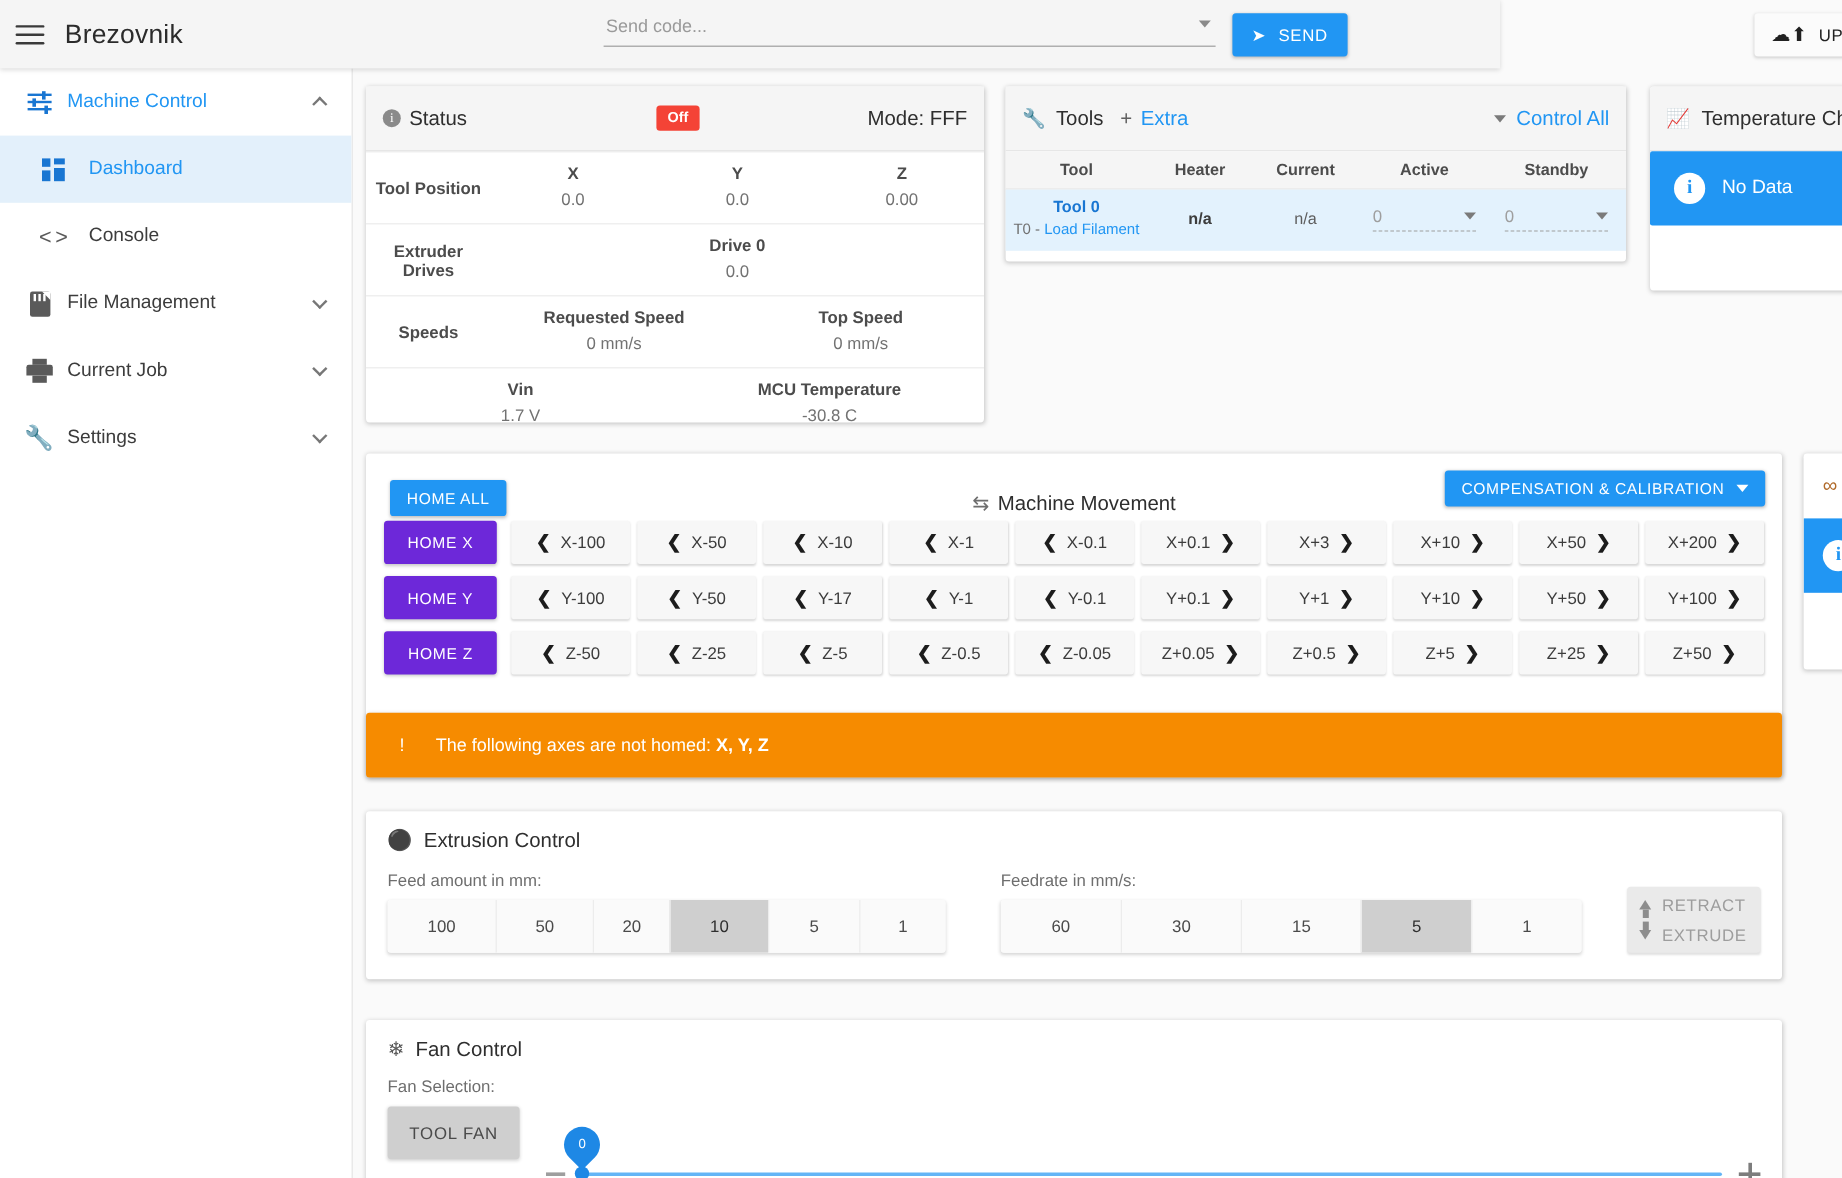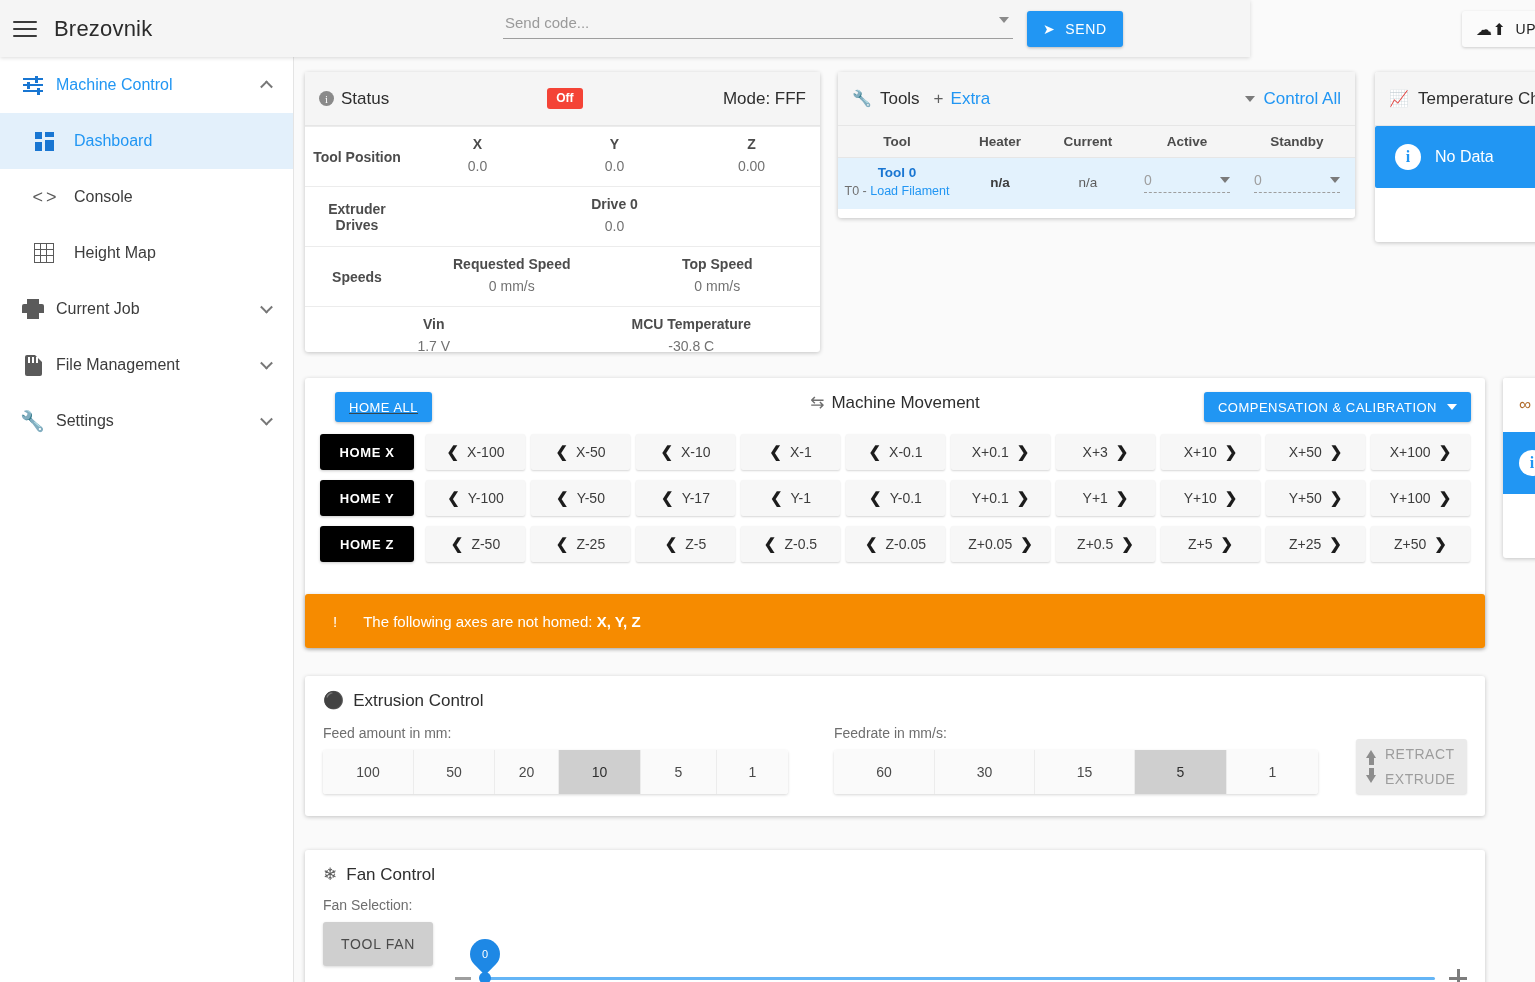--- a/index.html
+++ b/index.html
@@ -179,40 +179,39 @@
     font-size: 16px; font-family: "Liberation Serif", serif; flex: none;
   }
   .info-dot-grey {
     width: 15px; height: 15px; border-radius: 50%; background: #8a8a8a; color: #fff;
     display: inline-flex; align-items: center; justify-content: center;
     font-size: 11px; font-family: "Liberation Serif", serif; margin-right: 7px; flex: none;
   }
 
   
   #move-card { left: 305px; top: 378px; width: 1180px; height: 270px; padding: 0; }
-  .move-head { display: flex; align-items: flex-start; padding: 14px 30px 4px; position: relative; height: 56px; text-decoration: underline; }
+  .move-head { display: flex; align-items: flex-end; padding: 14px 20px 4px; position: relative; height: 56px; }
   .btn-blue {
     background: #2196f3; color: #fff; border: none; border-radius: 3px; height: 30px;
     padding: 0 14px; font-size: 13px; letter-spacing: .5px; cursor: pointer;
     box-shadow: 0 1px 3px rgba(0,0,0,0.25); font-family: "Liberation Sans", sans-serif;
   }
   .move-title {
     position: absolute; left: 0; right: 0; text-align: center; font-size: 17px; color: #2e2e2e;
     pointer-events: none;
   }
   .btn-comp {
     position: absolute; right: 14px; top: 14px; display: flex; align-items: center; gap: 10px;
   }
   .axis-row { display: flex; gap: 6px; padding: 0 15px 10px; }
   .btn-orange {
-    background: #000000; color: #fff; border: none; border-radius: 3px; width: 94px; height: 36px;
+    background: #6d28d9; color: #fff; border: none; border-radius: 3px; width: 94px; height: 36px;
     font-size: 13px; letter-spacing: .6px; cursor: pointer;
     box-shadow: 0 1px 3px rgba(0,0,0,0.22); font-family: "Liberation Sans", sans-serif;
     margin-right: 6px;
-    font-weight: bold;
   }
   .jog {
     flex: 1; background: #f7f7f7; border: none; border-radius: 2px; height: 36px;
     font-size: 14px; color: #3c3c3c; cursor: pointer;
     display: flex; align-items: center; justify-content: center; gap: 8px;
     box-shadow: 0 1px 2px rgba(0,0,0,0.16); font-family: "Liberation Sans", sans-serif;
   }
   .ch { font-weight: bold; font-size: 15px; color: #1c1c1c; }
 
   
@@ -338,49 +337,38 @@
       <div class="lbl">Dashboard</div>
     </div>
 
     <div class="sub-row">
       <div class="ic">
           <span class="ic-code">&lt; &gt;</span>
         </div>
       <div class="lbl">Console</div>
     </div>
 
-    <div class="sub-row">
+
+    <div class="nav-row">
       <div class="ic">
-        <div class="ic-grid">
-          <u class="h" style="top:5px"></u>
-            <u class="h" style="top:11px"></u>
-          <u class="v" style="left:5px"></u>
-            <u class="v" style="left:11px"></u>
-        </div>
-      </div>
-      <div class="lbl">Height Map</div>
+          <div class="ic-sd"></div>
+        </div>
+      <div class="lbl">File Management</div>
+      <div class="chev down"></div>
     </div>
 
     <div class="nav-row">
       <div class="ic">
         <div class="ic-print">
             <div class="top"></div>
             <div class="body"></div>
             <div class="out"></div>
           </div>
       </div>
       <div class="lbl">Current Job</div>
-      <div class="chev down"></div>
-    </div>
-
-    <div class="nav-row">
-      <div class="ic">
-          <div class="ic-sd"></div>
-        </div>
-      <div class="lbl">File Management</div>
       <div class="chev down"></div>
     </div>
 
     <div class="nav-row">
       <div class="ic">
         <span style="font-size:20px;color:#5a5a5a;">🔧</span>
       </div>
       <div class="lbl">Settings</div>
       <div class="chev down"></div>
     </div>
@@ -558,21 +546,21 @@
         </button>
       <button class="jog">
           <span>X+10</span>
           <span class="ch">❯</span>
         </button>
       <button class="jog">
           <span>X+50</span>
           <span class="ch">❯</span>
         </button>
       <button class="jog">
-          <span>X+100</span>
+          <span>X+200</span>
           <span class="ch">❯</span>
         </button>
     </div>
 
     <div class="axis-row">
       <button class="btn-orange">HOME Y</button>
       <button class="jog">
           <span class="ch">❮</span>
           <span>Y-100</span>
         </button>

